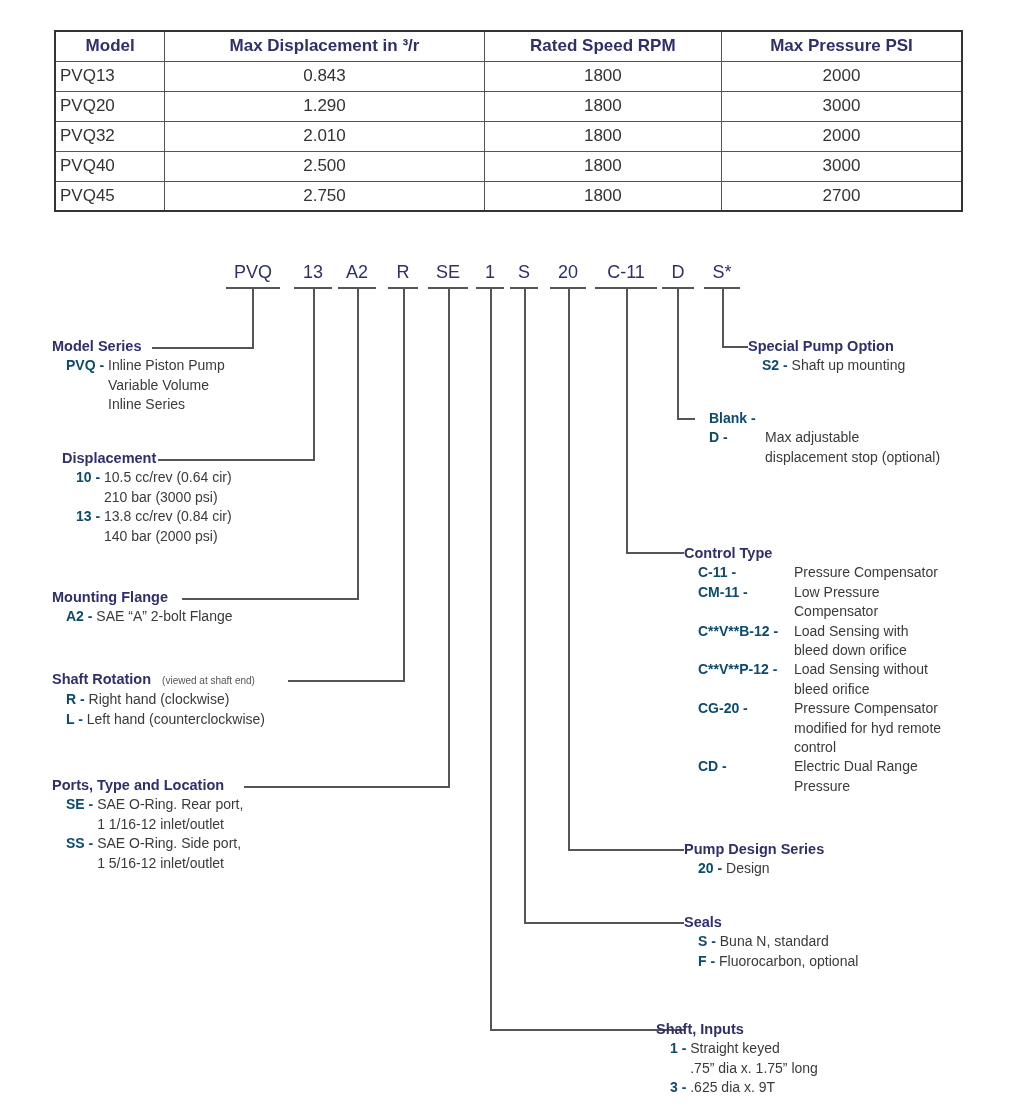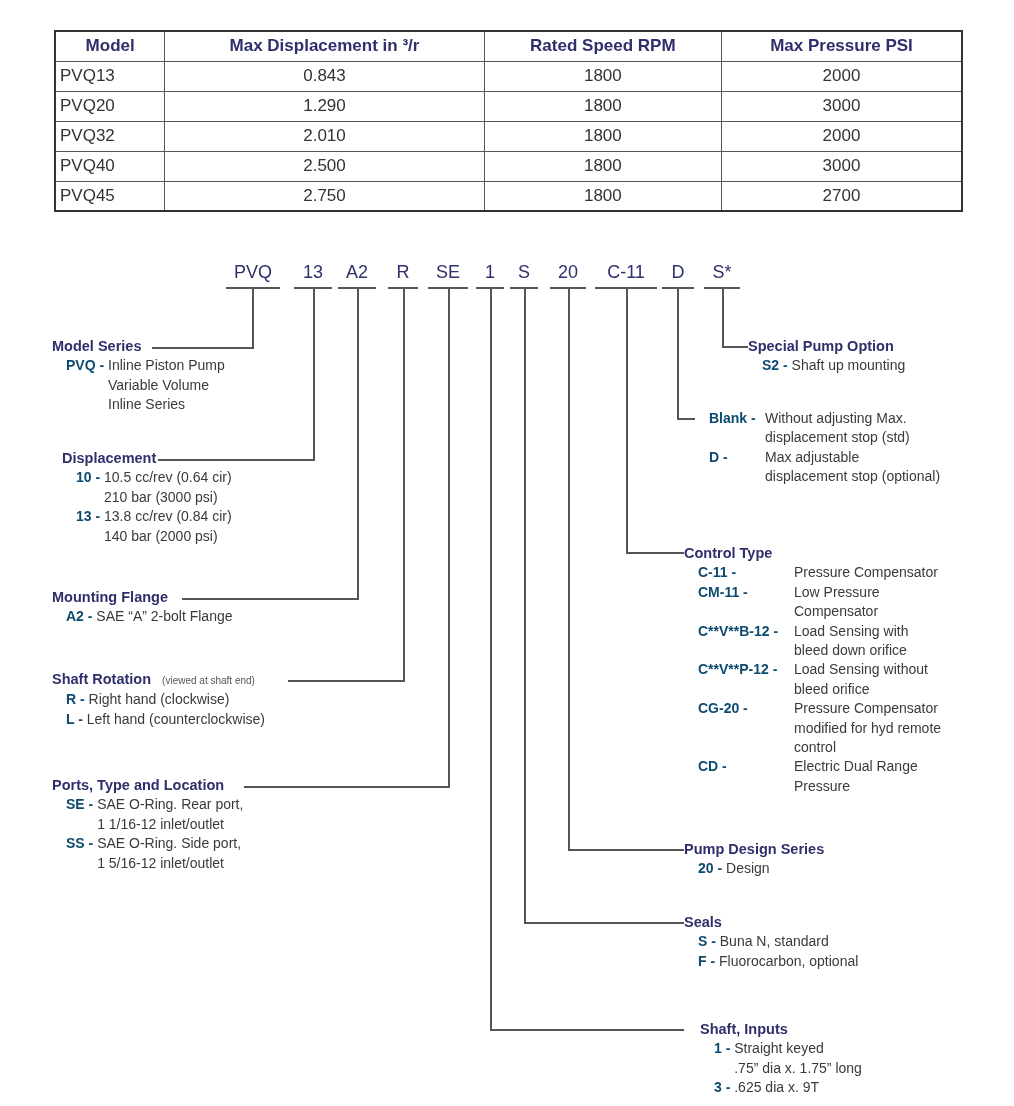--- a/index.html
+++ b/index.html
@@ -178,24 +178,20 @@
 </div>
 
 <div class="grp" style="left:748px;top:337px;">
   <div class="title">Special Pump Option</div>
   <div class="row indent"><span class="k">S2 -</span>&nbsp;<span>Shaft up mounting</span></div>
 </div>
 
 <div class="grp" style="left:695px;top:409px;">
   <div class="row indent">
       <span class="k" style="width:56px;">Blank -</span>
-      <span>
-        <div>Without adjusting Max.</div>
-        <div>displacement stop (std)</div>
-      </span>
     </div>
   <div class="row indent">
       <span class="k" style="width:56px;">D -</span>
       <span>
         <div>Max adjustable</div>
         <div>displacement stop (optional)</div>
       </span>
     </div>
 </div>
 
@@ -249,20 +245,20 @@
   <div class="title">Pump Design Series</div>
   <div class="row indent"><span class="k">20 -</span>&nbsp;<span>Design</span></div>
 </div>
 
 <div class="grp" style="left:684px;top:913px;">
   <div class="title">Seals</div>
   <div class="row indent"><span class="k">S -</span>&nbsp;<span>Buna N, standard</span></div>
   <div class="row indent"><span class="k">F -</span>&nbsp;<span>Fluorocarbon, optional</span></div>
 </div>
 
-<div class="grp" style="left:700px;top:1020px;">
+<div class="grp" style="left:656px;top:1020px;">
   <div class="title">Shaft, Inputs</div>
   <div class="row indent"><span class="k">1 -</span>&nbsp;<span>
         <div>Straight keyed</div>
         <div>.75” dia x. 1.75” long</div>
       </span></div>
   <div class="row indent"><span class="k">3 -</span>&nbsp;<span>.625 dia x. 9T</span></div>
 </div>
 
 </body></html>

